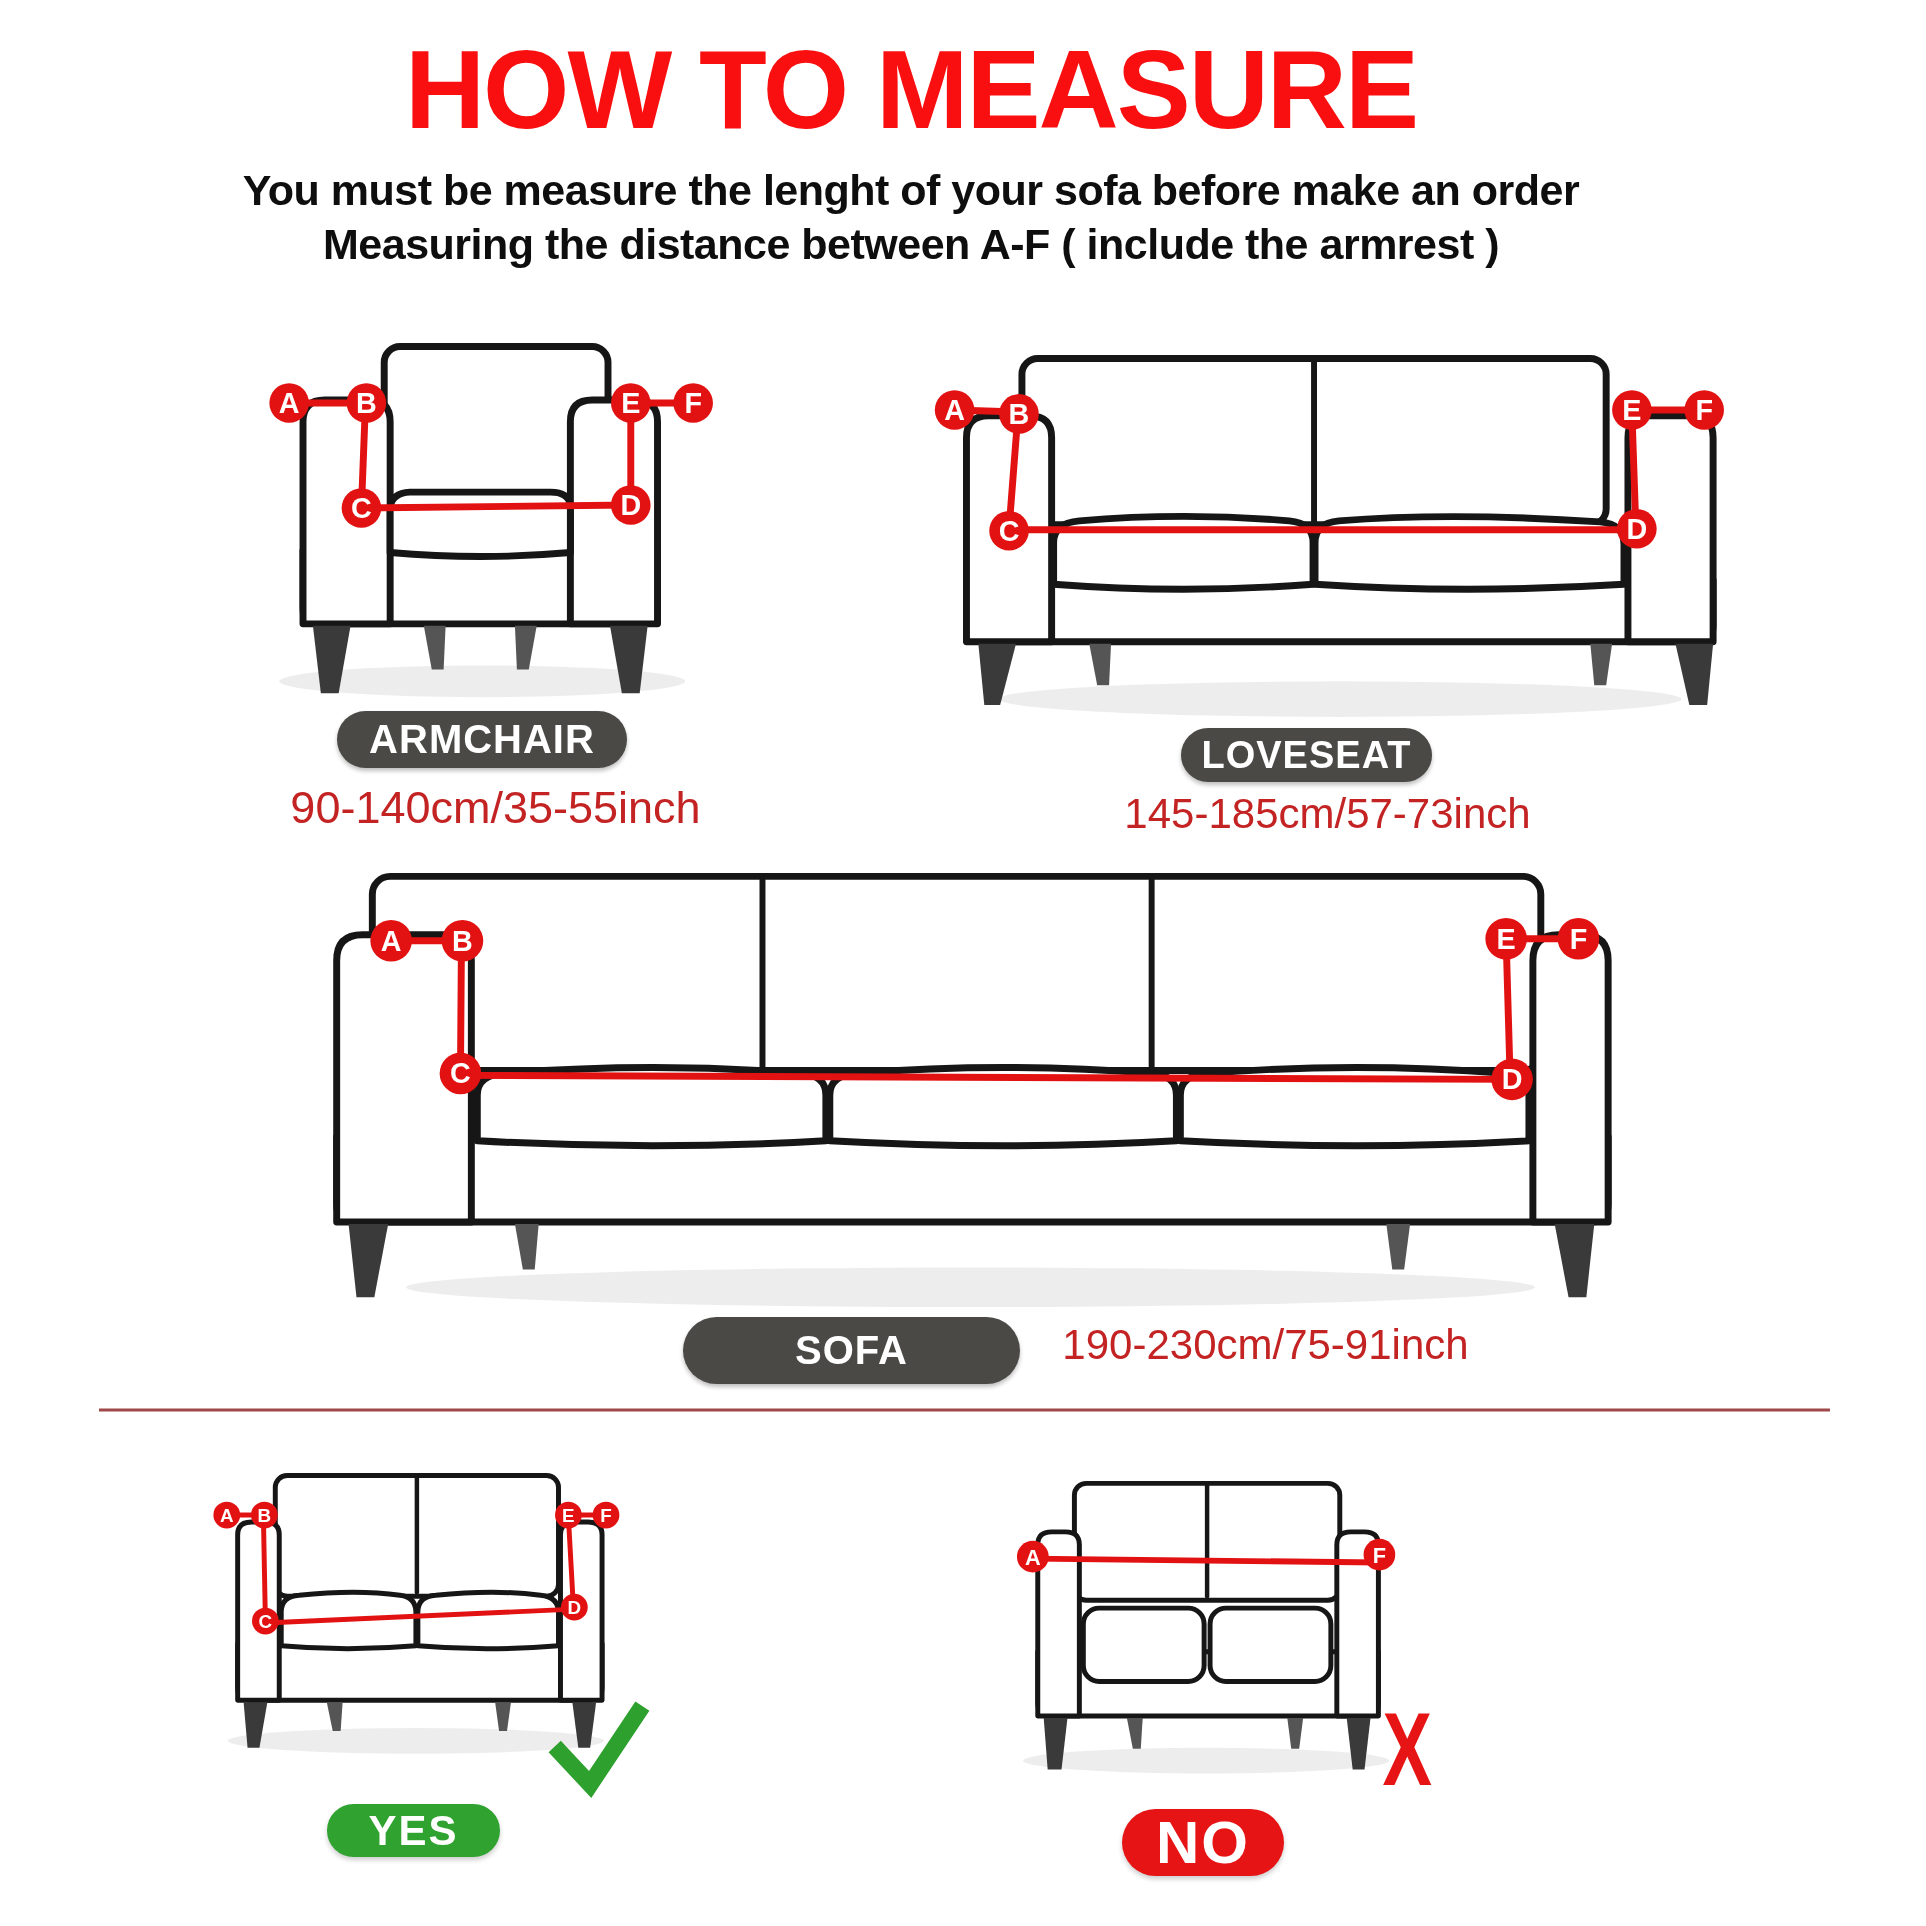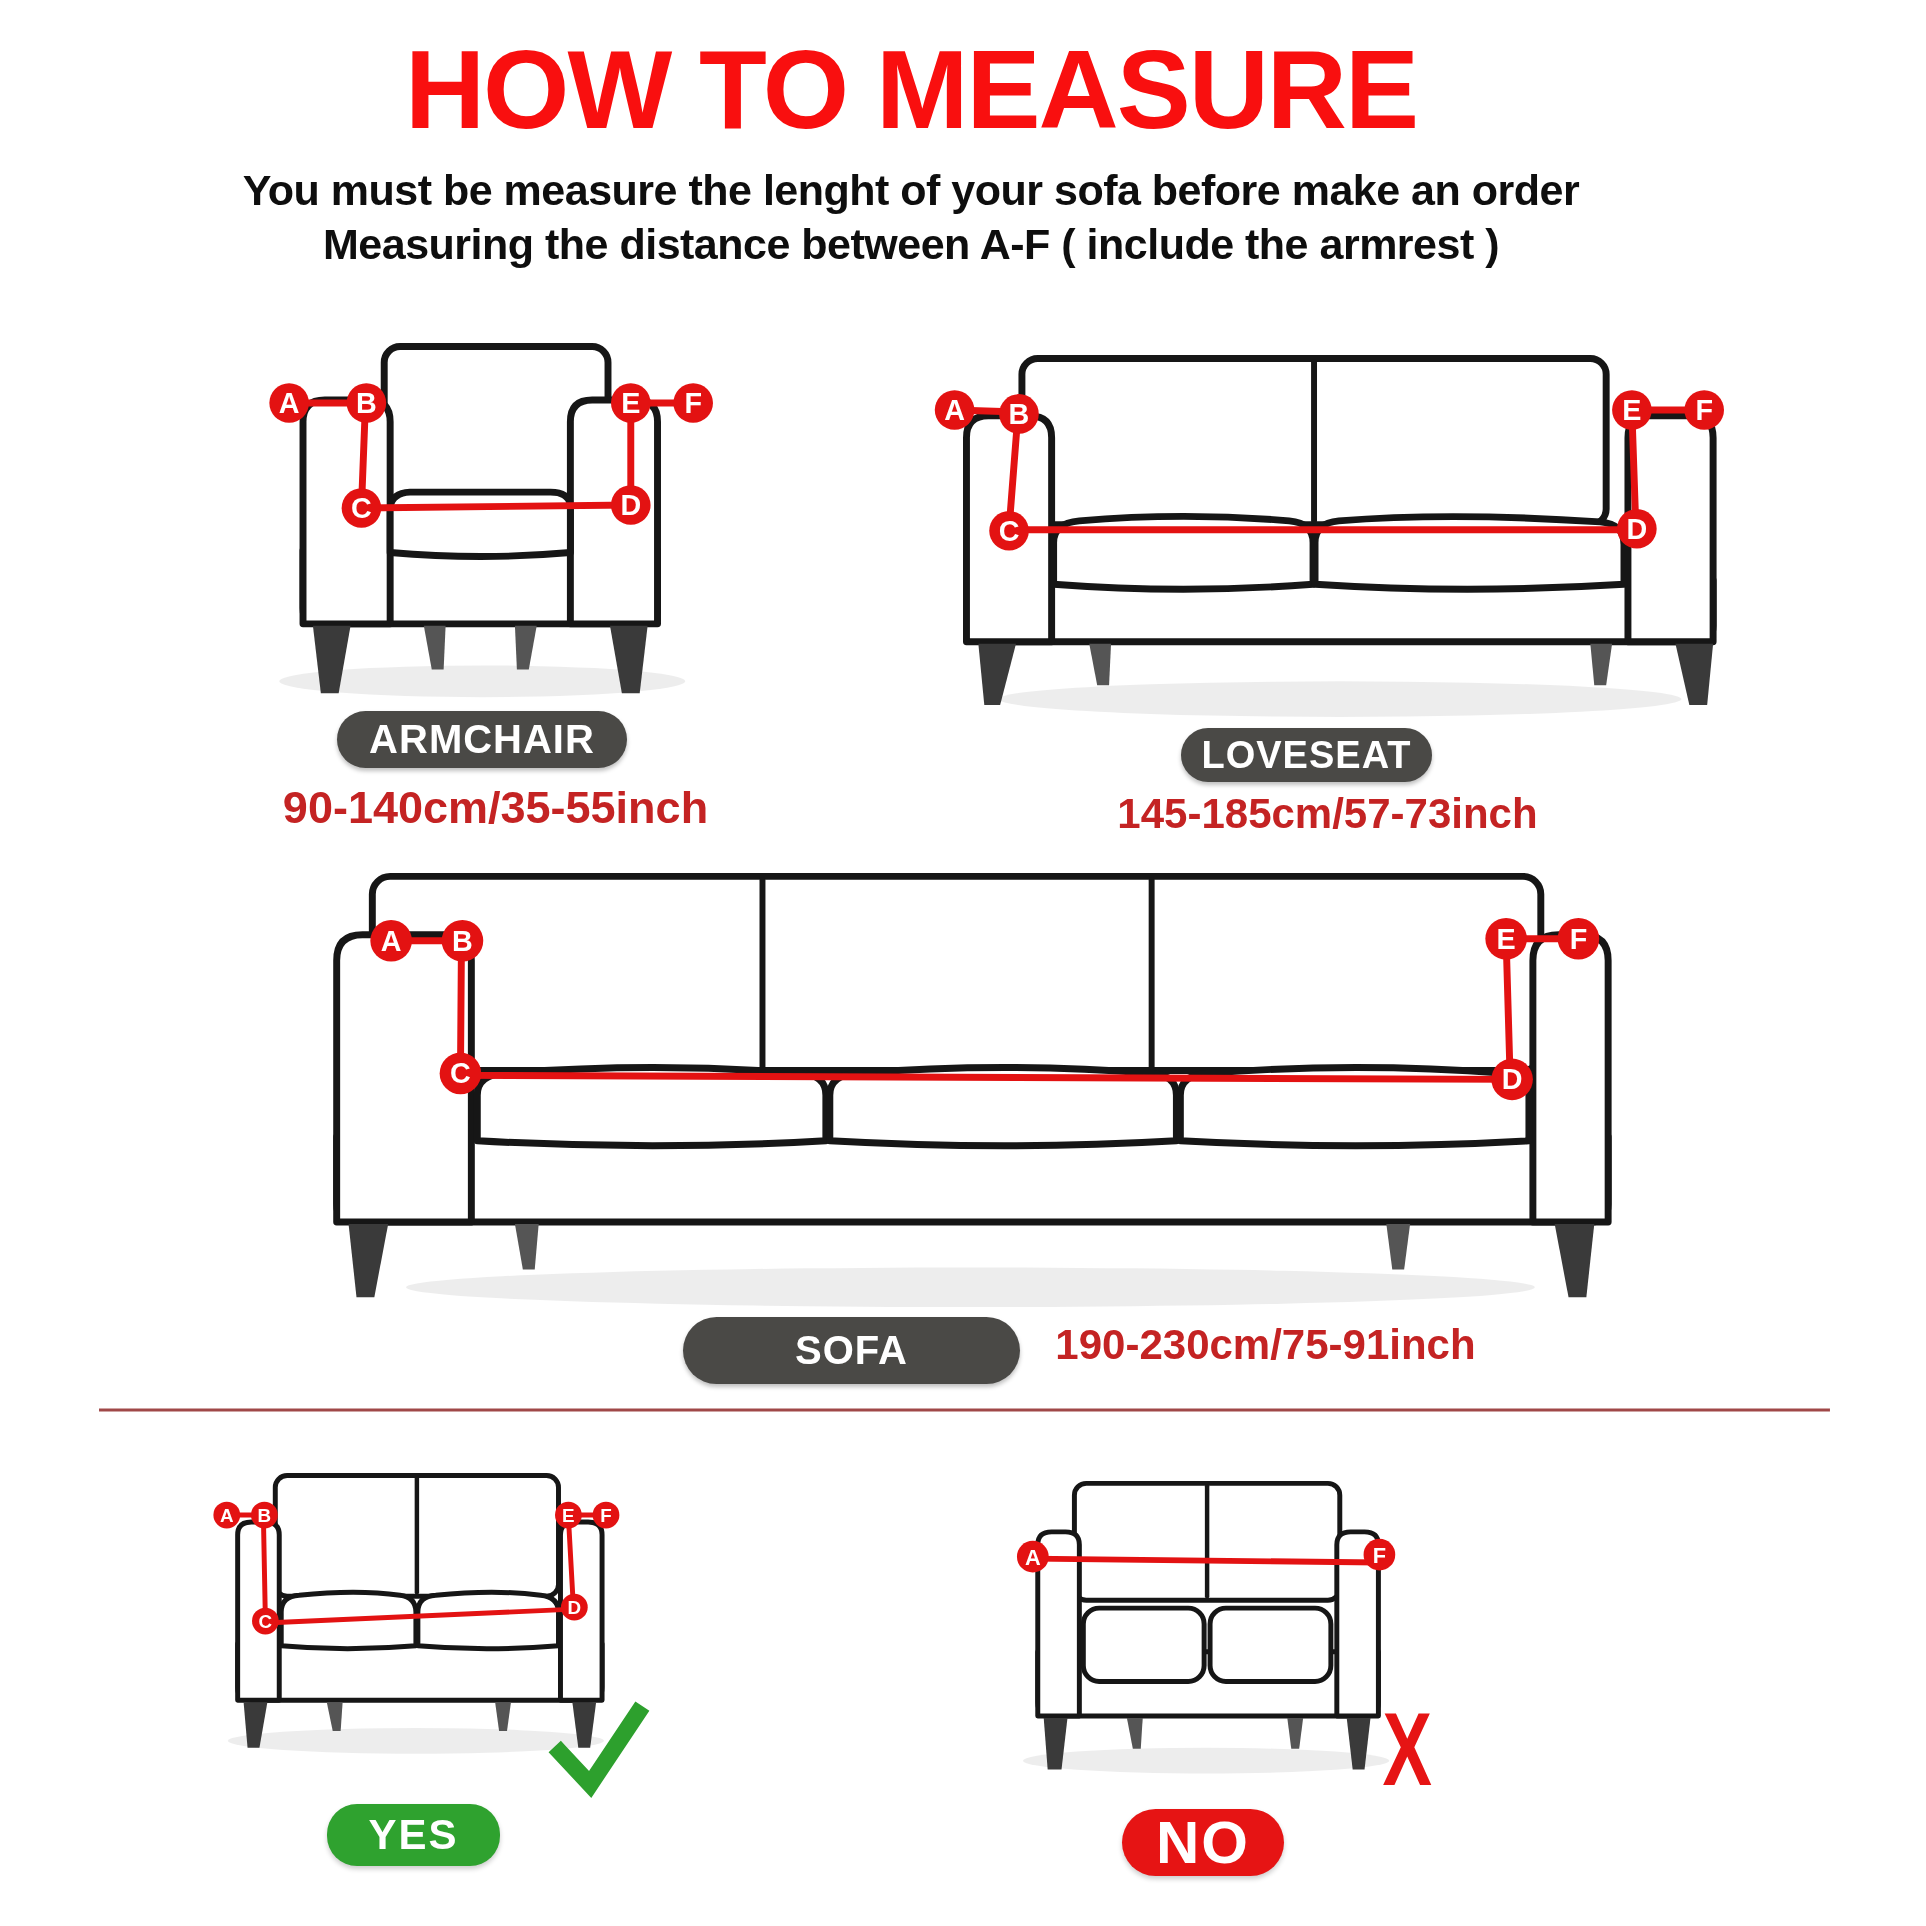--- a/index.html
+++ b/index.html
@@ -22,30 +22,30 @@
   .pill{
     border-radius:989px;background:var(--pill_dark);color:#fff;
     display:flex;align-items:center;justify-content:center;
     font-weight:bold;letter-spacing:1px;
     box-shadow:0 3px 4px rgba(0,0,0,0.25);
   }
   .pill-armchair{left:337px;top:711px;width:290px;height:57px;font-size:40px;}
   .pill-loveseat{left:1181px;top:728px;width:251px;height:54px;font-size:38px;}
   .pill-sofa{left:683px;top:1317px;width:337px;height:67px;font-size:40px;}
   .range{
-    color:var(--range_red);font-weight:bold;text-align:center;white-space:nowrap;
+    color:var(--range_red);font-weight:normal;text-align:center;white-space:nowrap;
   }
   .range-armchair{left:238px;top:782px;width:515px;font-size:45px;}
   .range-loveseat{left:1100px;top:790px;width:455px;font-size:42px;}
   .range-sofa{left:1038px;top:1321px;width:455px;font-size:42px;}
   .verdict-pill{
     color:#fff;font-weight:bold;display:flex;align-items:center;justify-content:center;
     box-shadow:0 3px 5px rgba(0,0,0,0.2);
   }
-  .pill-yes{left:327px;top:1804px;width:173px;height:62px;border-radius:30px;
+  .pill-yes{left:327px;top:1804px;width:173px;height:53px;border-radius:30px;
     background:var(--yes_green);font-size:42px;letter-spacing:2px;}
   .pill-no{left:1122px;top:1809px;width:162px;height:67px;border-radius:34px;
     background:var(--no_red);font-size:60px;letter-spacing:2px;}
 
   
   svg text{font-family:"Liberation Sans",sans-serif;}
   .outline{fill:#ffffff;stroke:var(--outline_dark);stroke-width:7;stroke-linejoin:round;stroke-linecap:round;}
   .outline-thin{fill:#ffffff;stroke:var(--outline_dark);stroke-width:5;stroke-linejoin:round;stroke-linecap:round;}
   .seam{fill:none;stroke:var(--outline_dark);stroke-width:6;stroke-linecap:round;}
   .seam-thin{fill:none;stroke:var(--outline_dark);stroke-width:4.5;stroke-linecap:round;}

